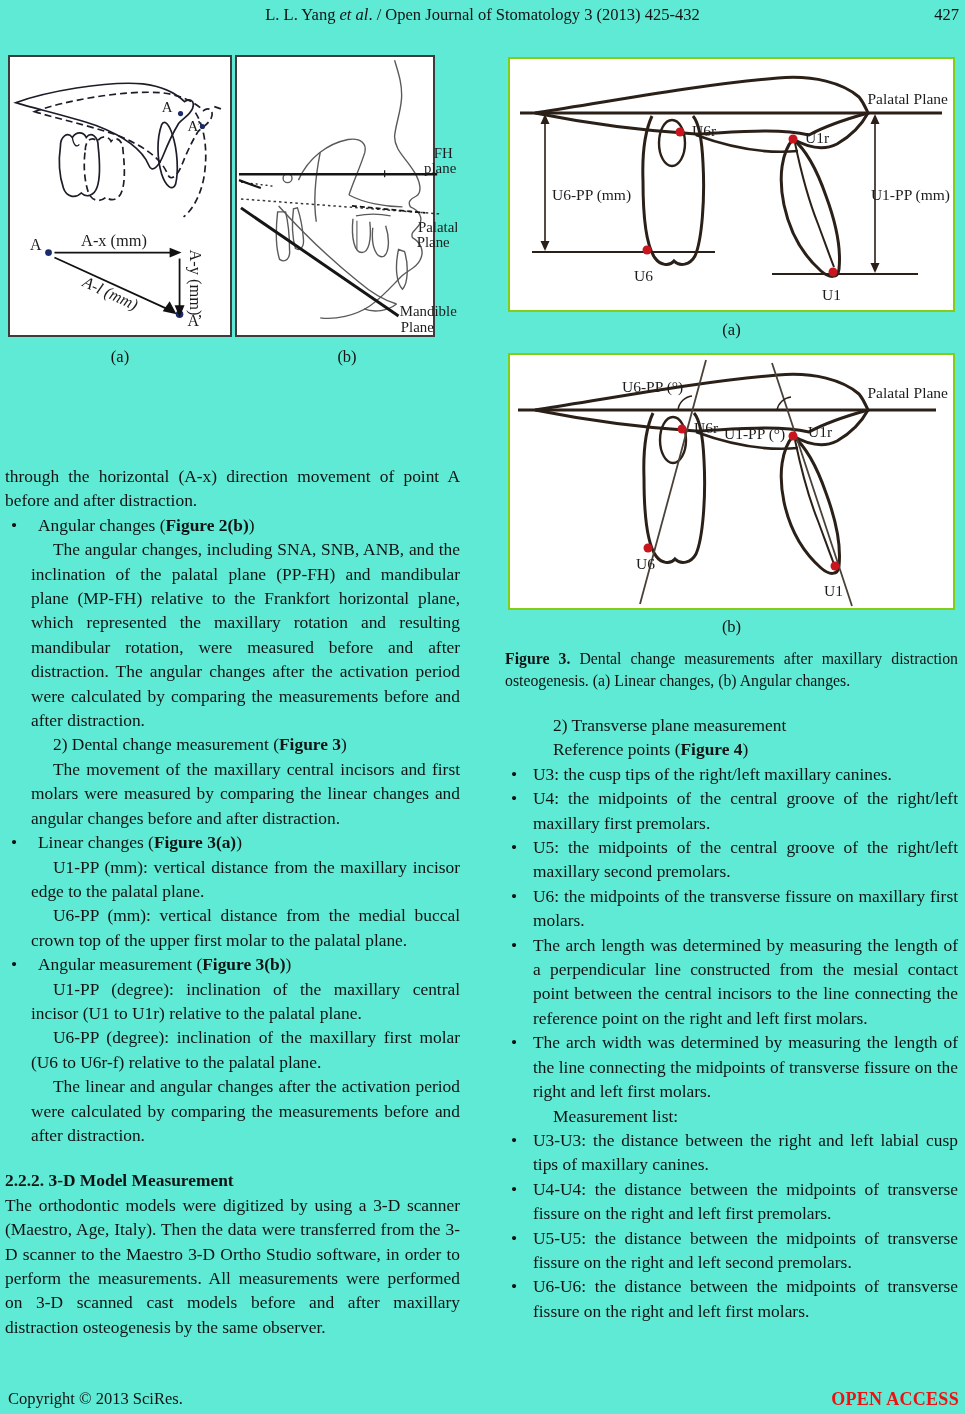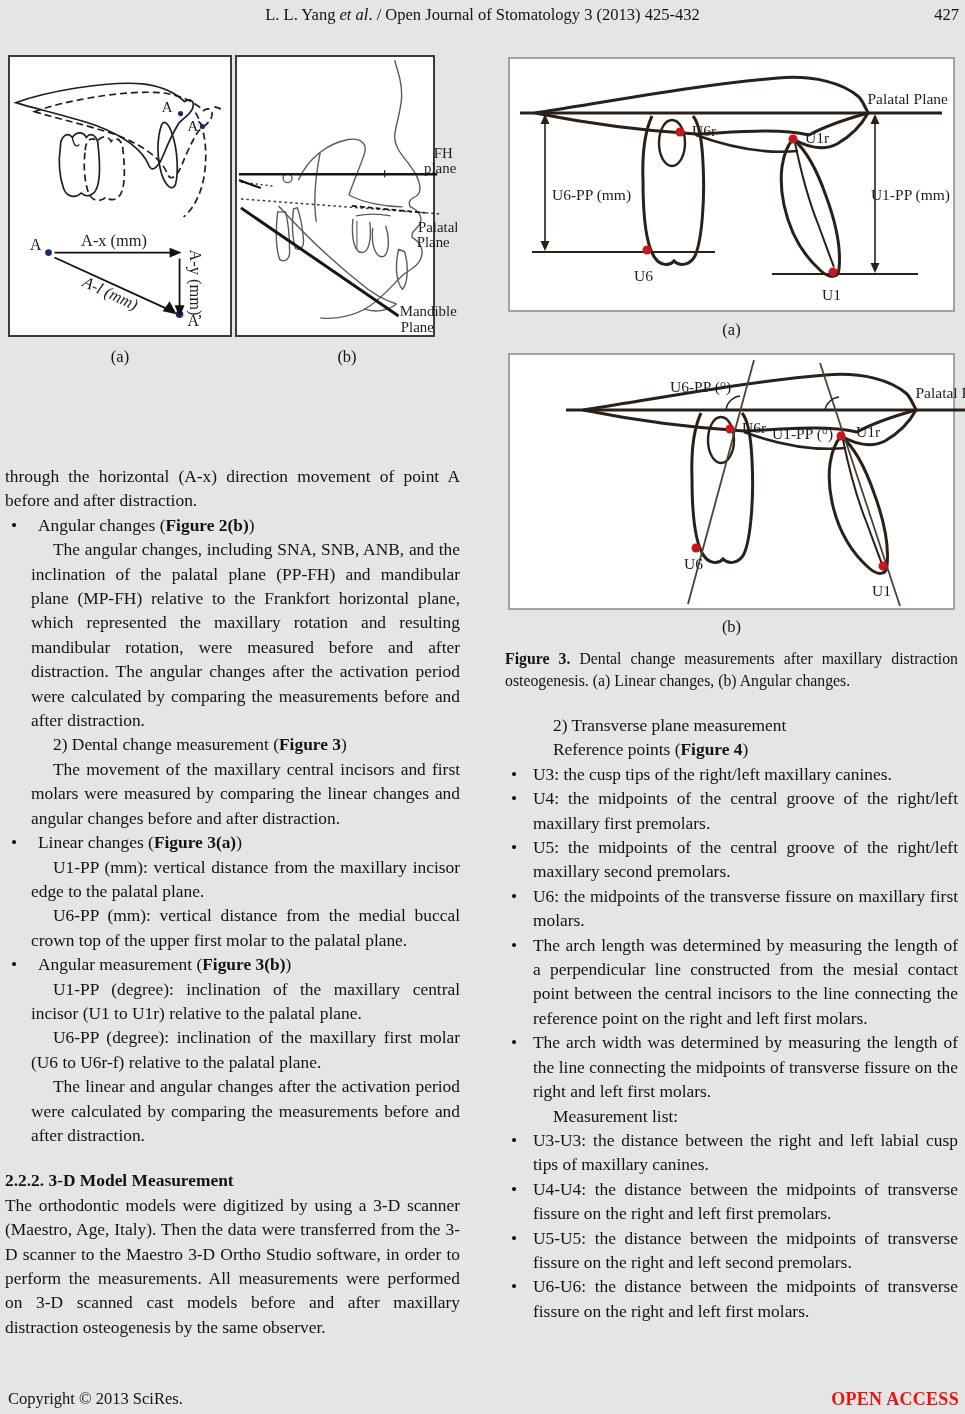--- a/index.html
+++ b/index.html
@@ -1,16 +1,16 @@
 <!DOCTYPE html>
 <html><head>
 <meta charset="utf-8">
 <style>
   html,body{margin:0;padding:0;background:#ffffff;}
-  .page{position:relative;width:965px;height:1414px;background:#e5e5e5;
+  .page{position:relative;width:965px;height:1414px;background:#5eead4;
         font-family:"Liberation Serif","DejaVu Serif",serif;color:#131313;overflow:hidden;}
   
   .header-title{position:absolute;top:5px;left:0;right:0;text-align:center;font-size:16.5px;}
   .header-title .it{font-style:italic;}
   .header-page{position:absolute;top:5px;right:6px;font-size:16.5px;}
   
   .fig2{position:absolute;left:8px;top:55px;width:451px;height:282px;display:flex;gap:3px;}
   .fig2-panel{border:2px solid #3c3c3c;background:#fff;box-sizing:border-box;}
   .fig2-panel.pa{width:224px;}
   .fig2-panel.pb{width:200px;}
@@ -25,23 +25,23 @@
   .blk{margin:0;}
   .blk-pi{text-indent:22px;margin-left:26px;}
   .blk-h{font-weight:bold;margin-top:21px;}
   .blk-bullet{display:flex;}
   .bullet-glyph{flex:none;text-indent:0;padding-left:6px;}
   .left-body .bullet-glyph{width:27px;}
   .right-body .bullet-glyph{width:22px;}
   .bullet-text{flex:1;text-indent:0;}
   .bold{font-weight:bold;}
   
-  .fig3-box{position:absolute;left:508px;width:447px;border:2px solid #a3a3a3;background:#fff;box-sizing:border-box;}
+  .fig3-box{position:absolute;left:508px;width:447px;border:2px solid #84cc16;background:#fff;box-sizing:border-box;}
   .fig3a{top:57px;height:255px;}
-  .fig3b{top:353px;height:257px;padding-left:48px;}
+  .fig3b{top:353px;height:257px;}
   .fig3-sub{position:absolute;left:508px;width:447px;text-align:center;font-size:16.5px;}
   .fig3-sub.sa{top:320px;} .fig3-sub.sb{top:617px;}
   .fig3-caption{position:absolute;left:505px;top:648px;width:453px;}
   
   .footer-left{position:absolute;left:8px;top:1389px;font-size:16.5px;}
   .footer-right{position:absolute;right:6px;top:1389px;font-size:18px;font-weight:bold;letter-spacing:.3px;}
   svg text{font-family:"Liberation Serif","DejaVu Serif",serif;}
 </style>
 </head>
 <body>

